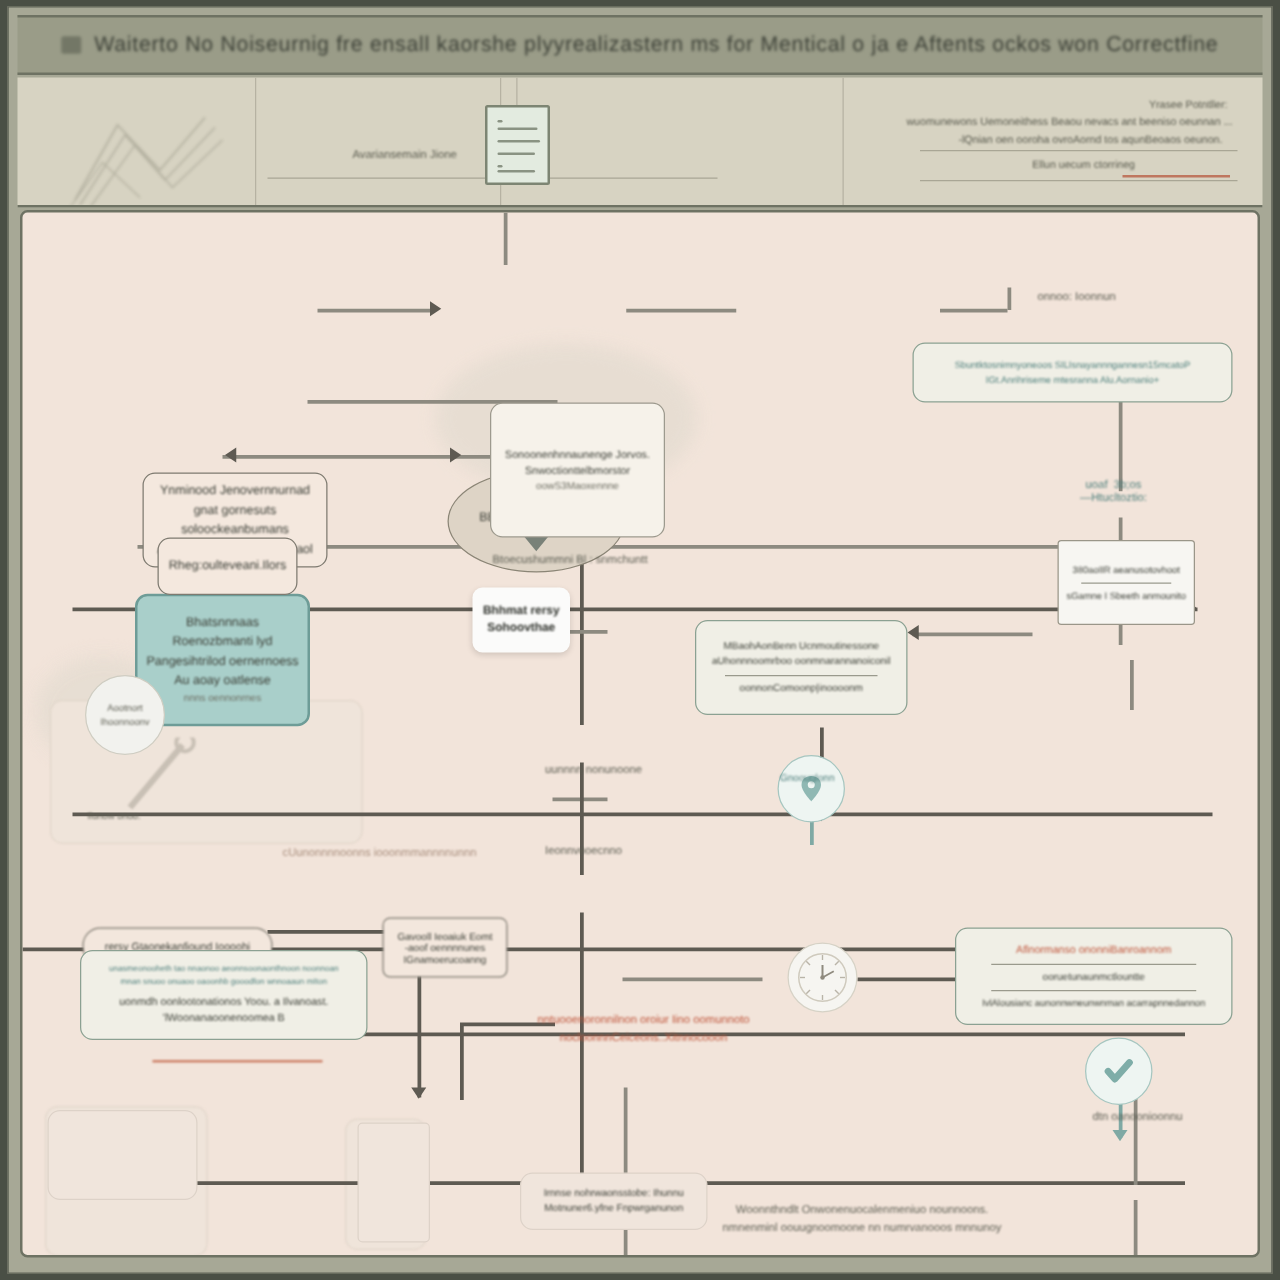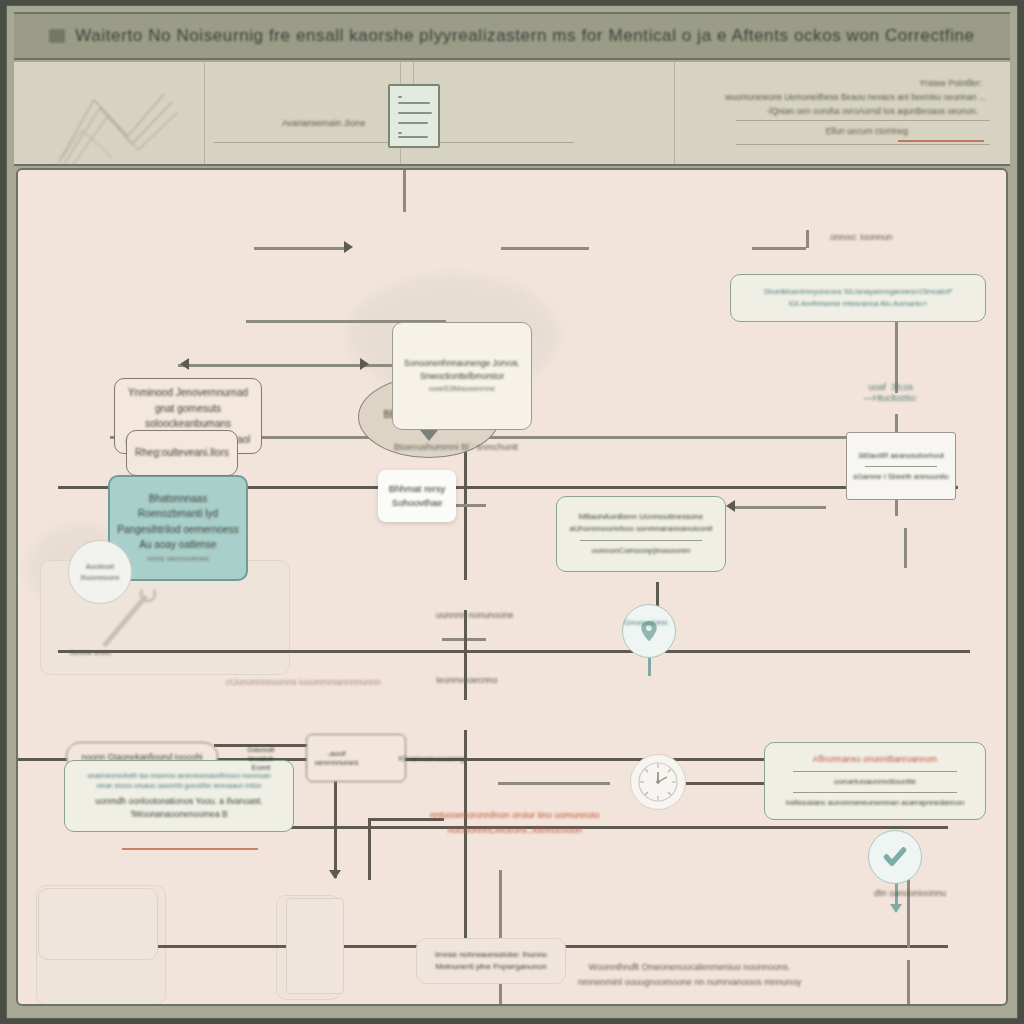--- a/index.html
+++ b/index.html
@@ -167,21 +167,21 @@
   }
 
   .badge-white {
     position: absolute;
     background: #fbfbfa;
     border-radius: 8px;
     box-shadow: 0 2px 5px rgba(0,0,0,.14);
     display: flex; flex-direction: column; align-items: center; justify-content: center;
     filter: blur(.45px);
   }
-  .badge-white .ln { font-size: 9.5px; color: #2f322c; line-height: 1.5; filter: blur(.95px); font-weight: 400; }
+  .badge-white .ln { font-size: 9.5px; color: #2f322c; line-height: 1.5; filter: blur(.95px); font-weight: 700; }
 
   .blob {
     position: absolute; border-radius: 50%;
     background: #e6ddd2; filter: blur(7px); opacity: .9;
   }
 
   .circ-icon {
     position: absolute; border-radius: 50%;
     background: #eef5f2; border: 1.5px solid #a6c6c0;
     display: flex; align-items: center; justify-content: center;
@@ -374,32 +374,32 @@
 
     <div class="node green-edge" style="left:538px; top:326px; width:170px; height:76px;">
       <span class="ln" style="font-size:8px">MBaohAonBenn Ucnmoutinessone</span>
       <span class="ln" style="font-size:8px">aUhonnnoomrboo oonmnarannanoiconil</span>
       <span class="hr"></span>
       <span class="ln" style="font-size:8px">oonnonComoonp|inoooonm</span>
     </div>
 
 
     <div class="pill" style="left:48px; top:572px; width:152px; height:30px;">
-      <span style="font-size:8.5px">noonn Gtaonekanfiound Ioooohi</span>
+      <span style="font-size:8.5px">rersy Gtaonekanfiound Ioooohi</span>
     </div>
 
     <div class="node green-edge" style="left:46px; top:590px; width:230px; height:72px; align-items:center;">
       <span class="ln teal" style="font-size:6.5px">unasmeonooheth tao nnaonoo aeonnsoonaonthnoon noonnoan</span>
       <span class="ln teal" style="font-size:6.5px">mnan snuoo onuaoo oaoonhb gooodfon wnnoaaun mIton</span>
       <span class="ln" style="font-size:8.5px; margin-top:4px">uonmdh oonlootonationos Yoou. a Ilvanoast.</span>
       <span class="ln" style="font-size:8.5px">'lWoonanaoonenoomea B</span>
     </div>
     <div class="redrule" style="left:104px; top:678px; width:136px;"></div>
 
-    <div class="pill" style="left:288px; top:564px; width:100px; height:48px; flex-direction:row; border-radius:6px;gap:40px;">
+    <div class="pill" style="left:288px; top:564px; width:100px; height:48px; flex-direction:column; border-radius:6px;">
       <span style="font-size:8px">Gavooll Ieoaiuk Eomt</span>
       <span style="font-size:8px">-aoof oennnnunes</span>
       <span style="font-size:8px">IGnamoerucoanng</span>
     </div>
 
     <div class="node green-edge" style="left:746px; top:572px; width:222px; height:78px;">
       <span class="ln red" style="font-size:8.5px">Aflnormanso ononniBanroannom</span>
       <span class="hr"></span>
       <span class="ln" style="font-size:8px">ooruetunaunmctlountte</span>
       <span class="hr"></span>

